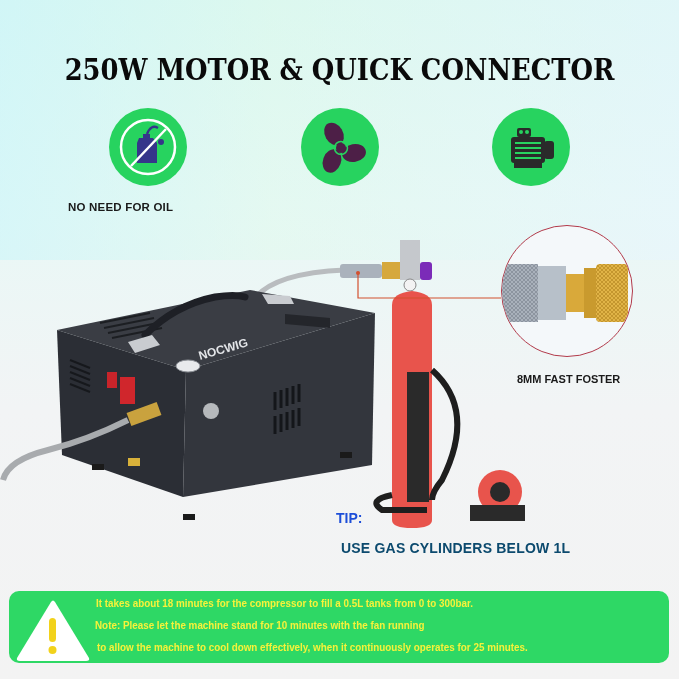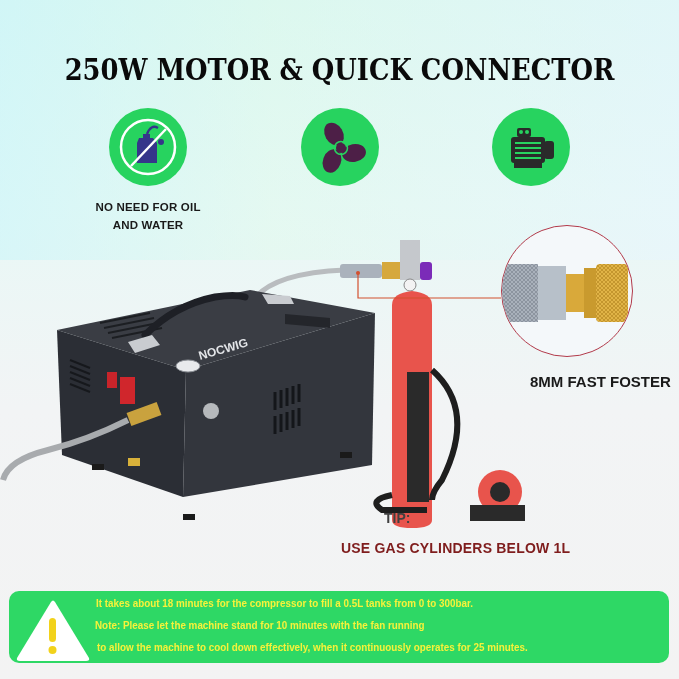--- a/index.html
+++ b/index.html
@@ -12,21 +12,21 @@
     position: absolute; inset: 0;
     background: linear-gradient(90deg, rgba(200,245,250,0.55) 0%, rgba(220,250,232,0.35) 40%, rgba(230,245,255,0.45) 100%);
     height: 260px;
   }
   .title {
     position: absolute; top: 52px; left: 0; width: 679px; text-align: center;
     font-family: "DejaVu Serif", serif; font-weight: bold; font-size: 30px;
     color: #0a0a0a; letter-spacing: 0px; transform: scaleX(0.86); transform-origin: center;
   }
   .feature {
-    position: absolute; top: 108px; width: 160px; text-align: center;
+    position: absolute; top: 108px; width: 160px; 
   }
   .feature .circle {
     width: 78px; height: 78px; border-radius: 50%; background: #27d35f;
     margin: 0 auto; position: relative;
     display: flex; align-items: center; justify-content: center;
   }
   .feature .label {
     margin-top: 12px; font-size: 11.5px; font-weight: bold; color: #1a1a1a;
     line-height: 18px; letter-spacing: 0.2px;
   }
@@ -34,27 +34,27 @@
   .f2 { left: 260px; }
   .f3 { left: 451px; }
 
   
   .scene { position: absolute; left: 0; top: 220px; width: 679px; height: 360px; }
   .zoom-circle {
     position: absolute; left: 501px; top: 225px; width: 130px; height: 130px;
     border-radius: 50%; border: 1.5px solid #b23a4a; background: #f4f8fa; overflow: hidden;
   }
   .zoom-label {
-    position: absolute; left: 517px; top: 373px; font-size: 15px; font-weight: bold; color: #1a1a1a; margin-left: 13px;
+    position: absolute; left: 517px; top: 373px; font-size: 11px; font-weight: bold; color: #1a1a1a;
   }
   .tip-title {
-    position: absolute; left: 336px; top: 510px; font-size: 14px; font-weight: bold; color: #404040; margin-left: 48px;
+    position: absolute; left: 336px; top: 510px; font-size: 14px; font-weight: bold; color: #1d4ed8;
   }
   .tip-text {
-    position: absolute; left: 341px; top: 540px; font-size: 14px; font-weight: bold; color: #7f1d1d;
+    position: absolute; left: 341px; top: 540px; font-size: 14px; font-weight: bold; color: #0c4a6e;
     letter-spacing: 0.2px;
   }
 
   .note-box {
     position: absolute; left: 9px; top: 591px; width: 660px; height: 72px;
     background: #2ed865; border-radius: 10px;
   }
   .warn {
     position: absolute; left: 13px; top: 598px; width: 0; height: 0;
   }
@@ -79,21 +79,20 @@
       <circle cx="39" cy="39" r="27" fill="none" stroke="#ffffff" stroke-width="2.5"></circle>
       <path d="M30 30 h14 l4 5 v20 h-20 v-20 z" fill="#35358a"></path>
       <rect x="34" y="26" width="7" height="5" fill="#35358a"></rect>
       <path d="M38 26 q4 -10 11 -6" fill="none" stroke="#35358a" stroke-width="2.5"></path>
       <circle cx="52" cy="34" r="3" fill="#35358a"></circle>
       <line x1="22" y1="58" x2="57" y2="21" stroke="#ffffff" stroke-width="2.5"></line>
     </svg>
   </div>
   <div class="label">
     <div>NO NEED FOR OIL</div>
-    <div>AND WATER</div>
   </div>
 </div>
 
 <div class="feature f2">
   <div class="circle">
     <svg width="78" height="78" viewBox="0 0 78 78">
       <g fill="#4d1f47">
         <ellipse cx="33" cy="26" rx="9" ry="12" transform="rotate(-30 33 26)"></ellipse>
         <ellipse cx="53" cy="45" rx="9" ry="12" transform="rotate(80 53 45)"></ellipse>
         <ellipse cx="31" cy="53" rx="9" ry="12" transform="rotate(200 31 53)"></ellipse>

